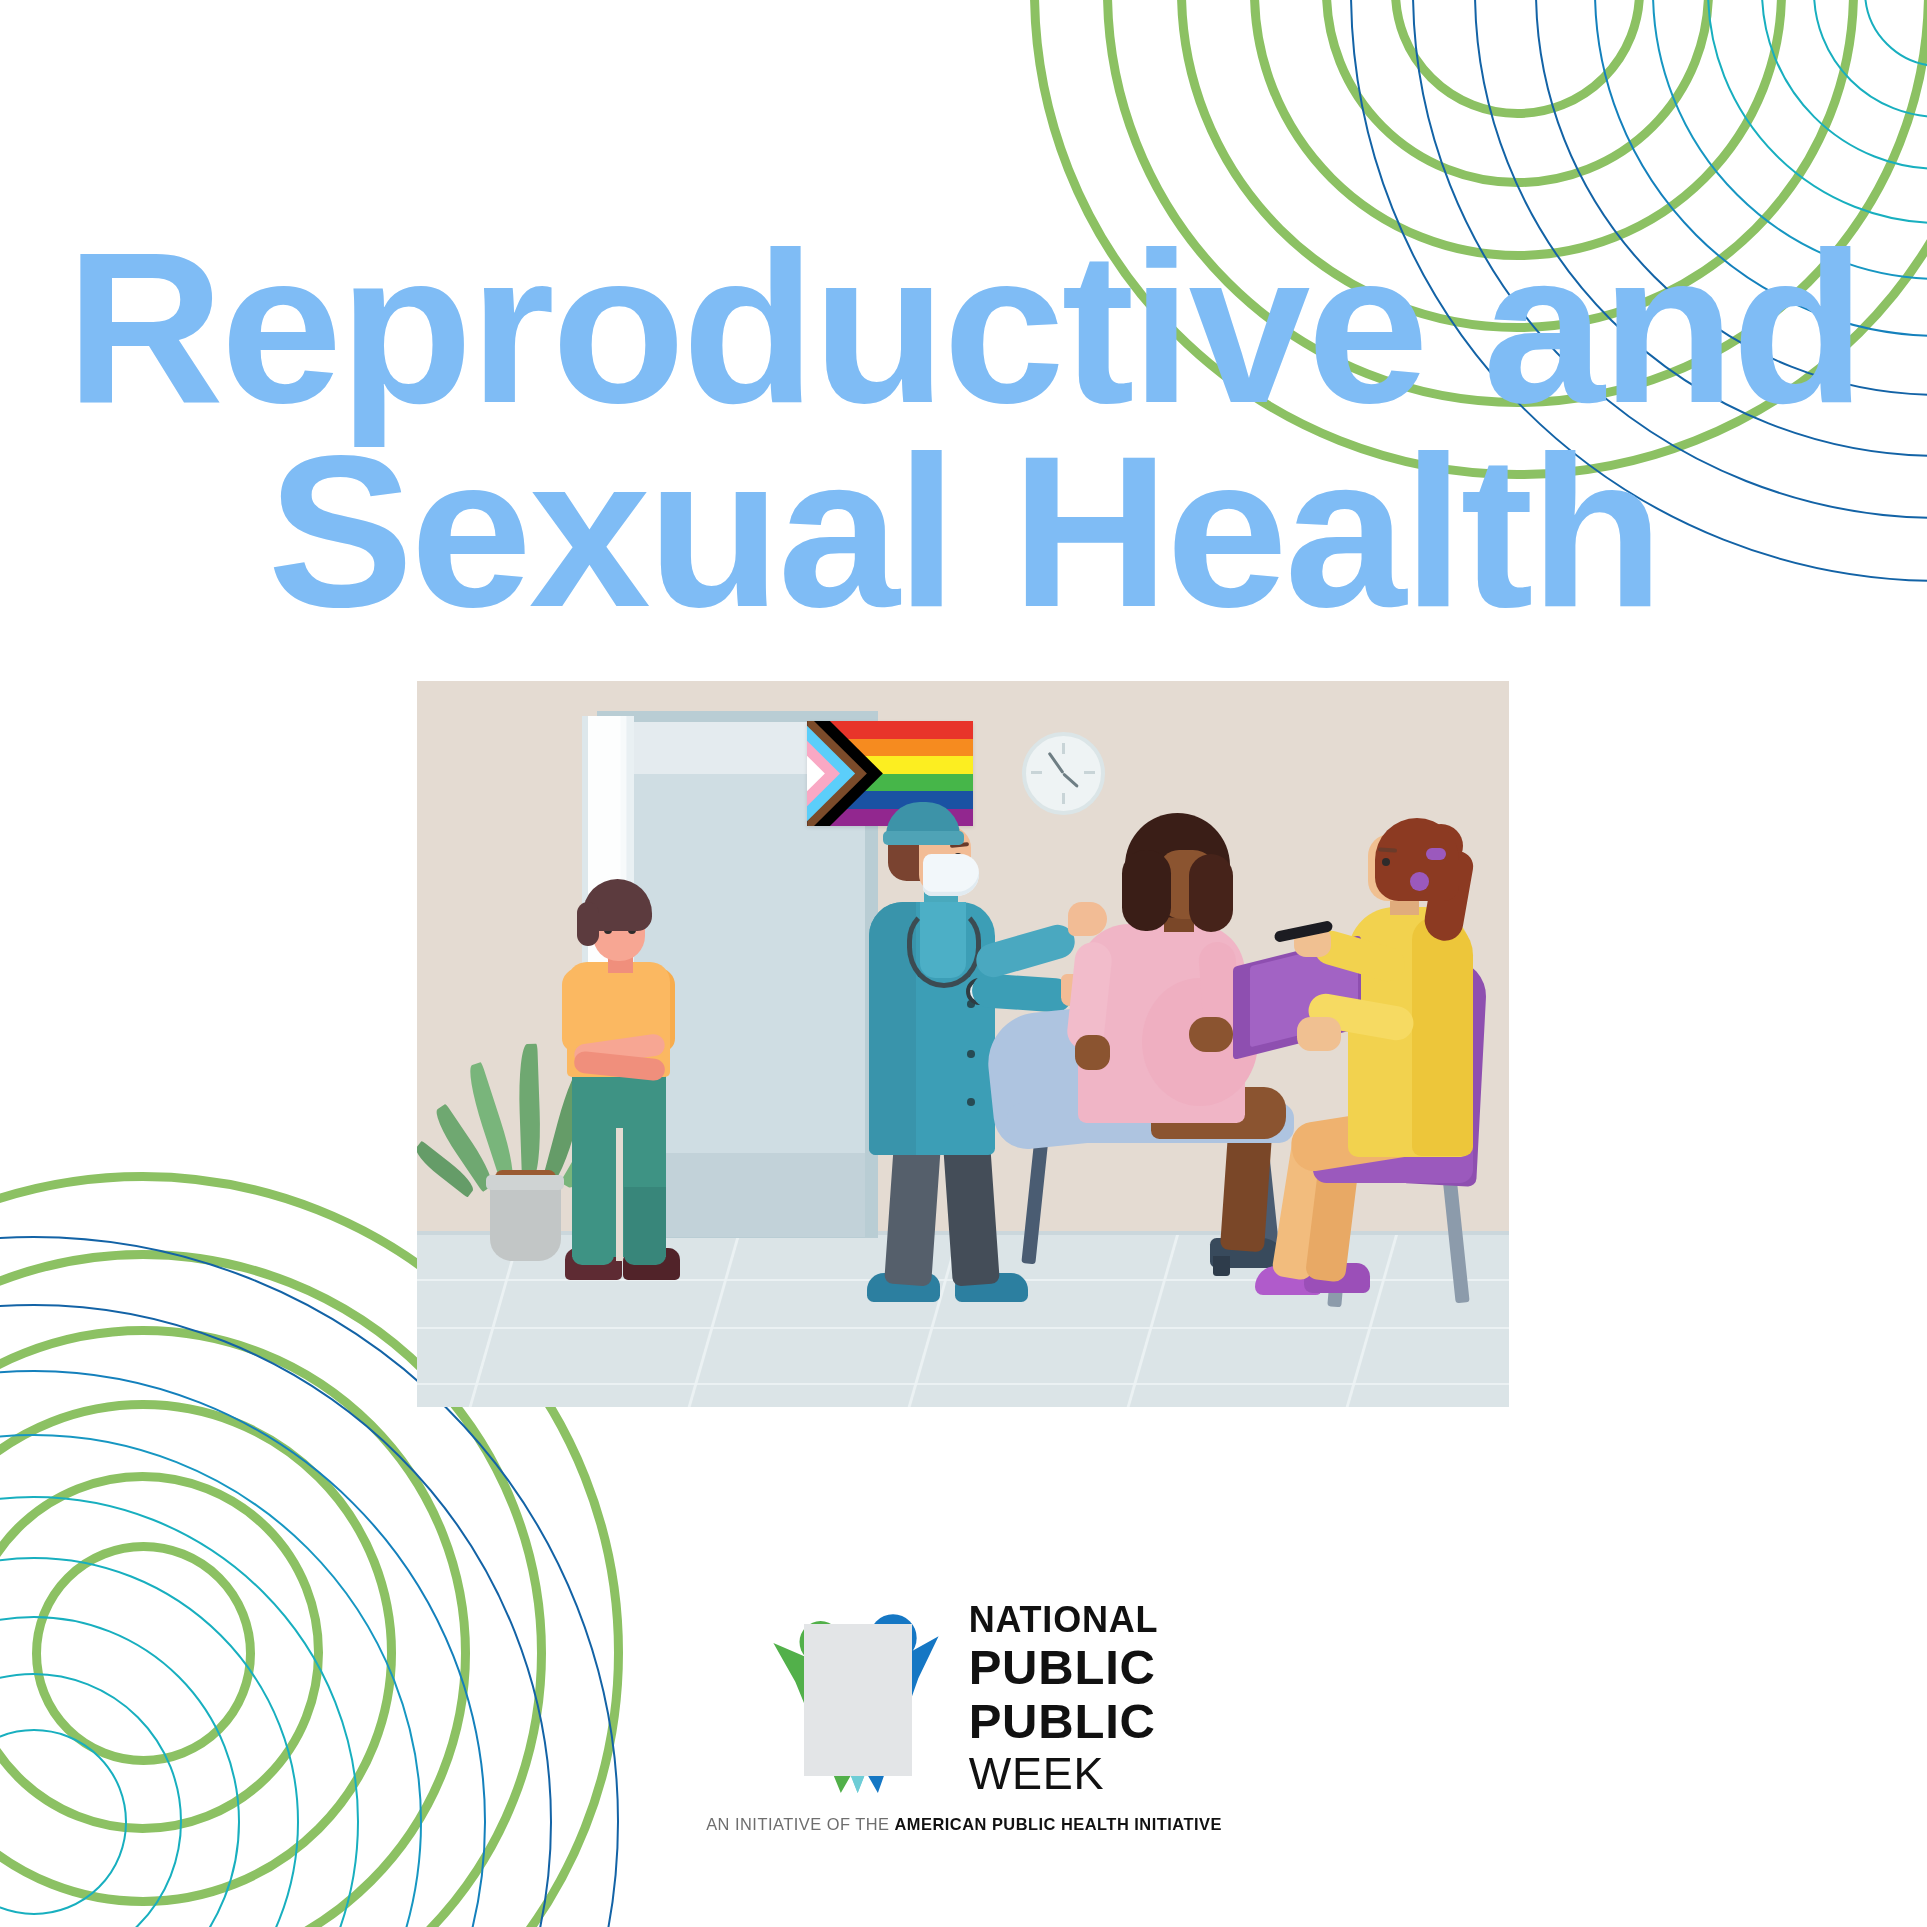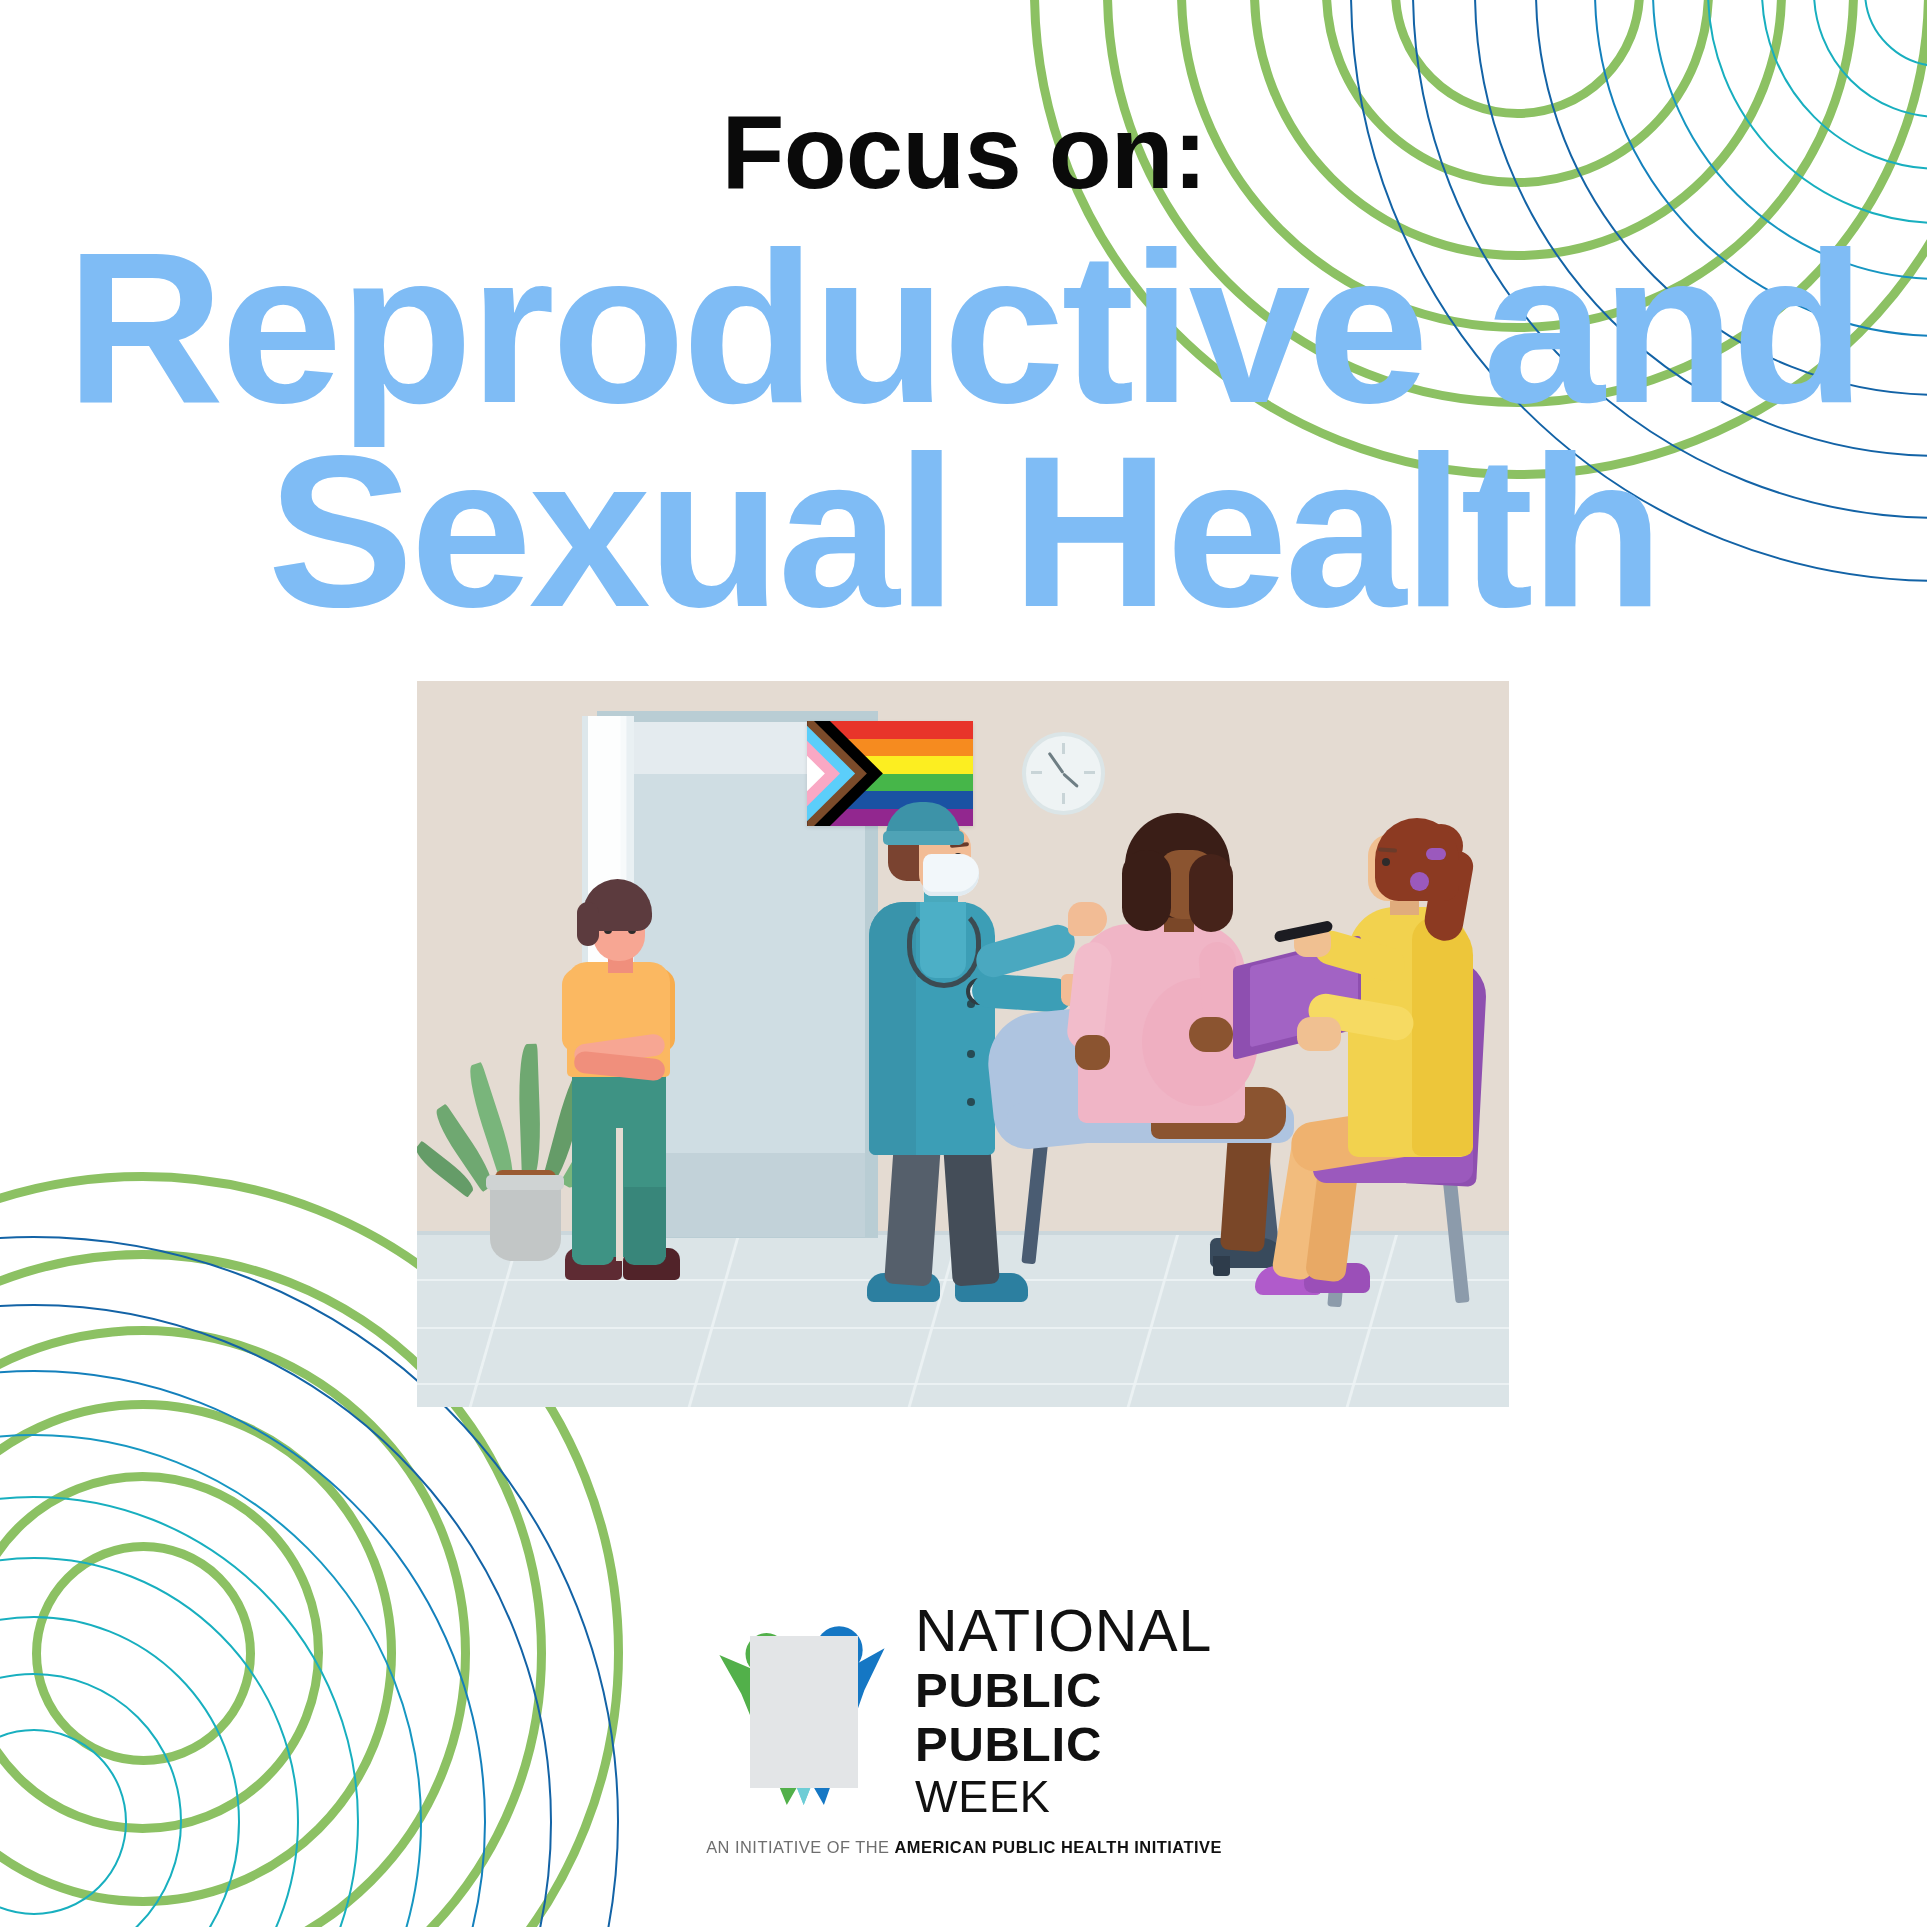--- a/index.html
+++ b/index.html
@@ -177,21 +177,21 @@
 
   
   #footer{position:absolute;left:0;right:0;top:1602px;z-index:40;
           display:flex;justify-content:center;}
   #logo-block{display:flex;flex-direction:column;align-items:center;}
   #logo-row{display:flex;align-items:center;gap:22px;}
   #logo-mark{position:relative;width:177px;height:190px;}
   #logo-bg{position:absolute;left:34px;top:20px;width:108px;height:152px;background:#E3E5E7;}
   #logo-wordmark{display:flex;flex-direction:column;line-height:1.0;color:#111;}
   .wm{letter-spacing:0.8px;}
-  #wm-national{font-size:59px;font-weight:400;}
+  #wm-national{font-size:36px;font-weight:700;}
   #wm-public{font-size:49px;font-weight:bold;margin-top:5px;}
   #wm-health{font-size:49px;font-weight:bold;margin-top:5px;}
   #wm-week{font-size:45px;font-weight:400;margin-top:5px;}
   #tagline{margin-top:18.6px;font-size:16.4px;letter-spacing:0.5px;white-space:nowrap;}
   #tagline .light{color:#6E6E6E;font-weight:400;}
   #tagline .bold{color:#111;font-weight:bold;}
 </style>
 </head>
 <body>
 
@@ -231,21 +231,20 @@
       <div class="ring" style="left: 408px; top: 408px; width: 297px; height: 297px; border-width: 2.5px; border-color: rgb(24, 175, 191);"></div>
       <div class="ring" style="left: 351px; top: 351px; width: 412px; height: 412px; border-width: 2.5px; border-color: rgb(24, 175, 191);"></div>
       <div class="ring" style="left: 292px; top: 292px; width: 530px; height: 530px; border-width: 2.5px; border-color: rgb(24, 175, 191);"></div>
       <div class="ring" style="left: 231px; top: 231px; width: 651px; height: 651px; border-width: 2.5px; border-color: rgb(24, 175, 191);"></div>
       <div class="ring" style="left: 169px; top: 169px; width: 776px; height: 776px; border-width: 2.5px; border-color: rgb(23, 151, 194);"></div>
       <div class="ring" style="left: 105px; top: 105px; width: 904px; height: 904px; border-width: 2.5px; border-color: rgb(20, 128, 188);"></div>
       <div class="ring" style="left: 39px; top: 39px; width: 1036px; height: 1036px; border-width: 2.5px; border-color: rgb(19, 99, 166);"></div>
       <div class="ring" style="left: -29px; top: -29px; width: 1171px; height: 1171px; border-width: 2.5px; border-color: rgb(19, 99, 166);"></div>
     </div>
 
-  <div id="focus-on">Focus on:</div>
 
   <div id="main-title">
     <span class="tline">Reproductive and</span>
     <span class="tline">Sexual Health</span>
   </div>
 
   <div id="illustration">
 
     <div class="ill" id="floor"></div>
     <div class="ill" id="floor-top"></div>

